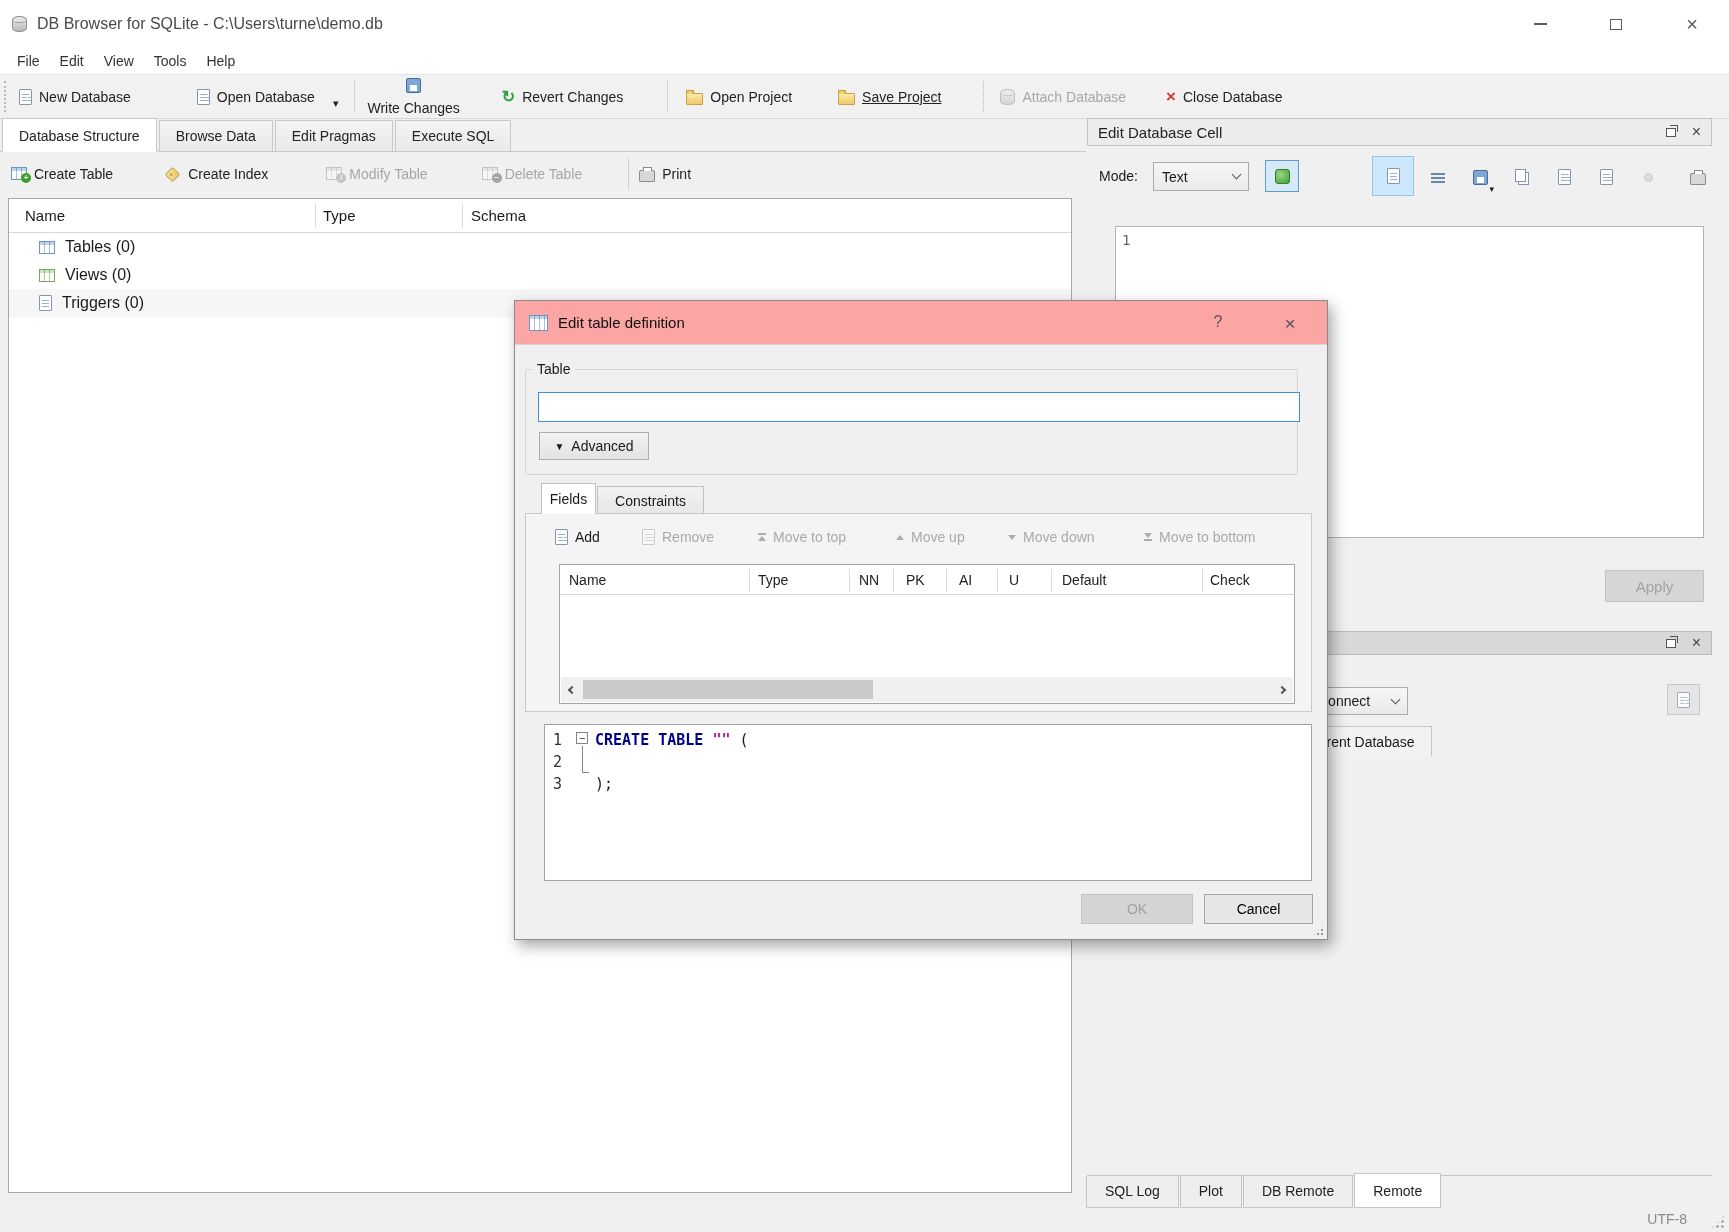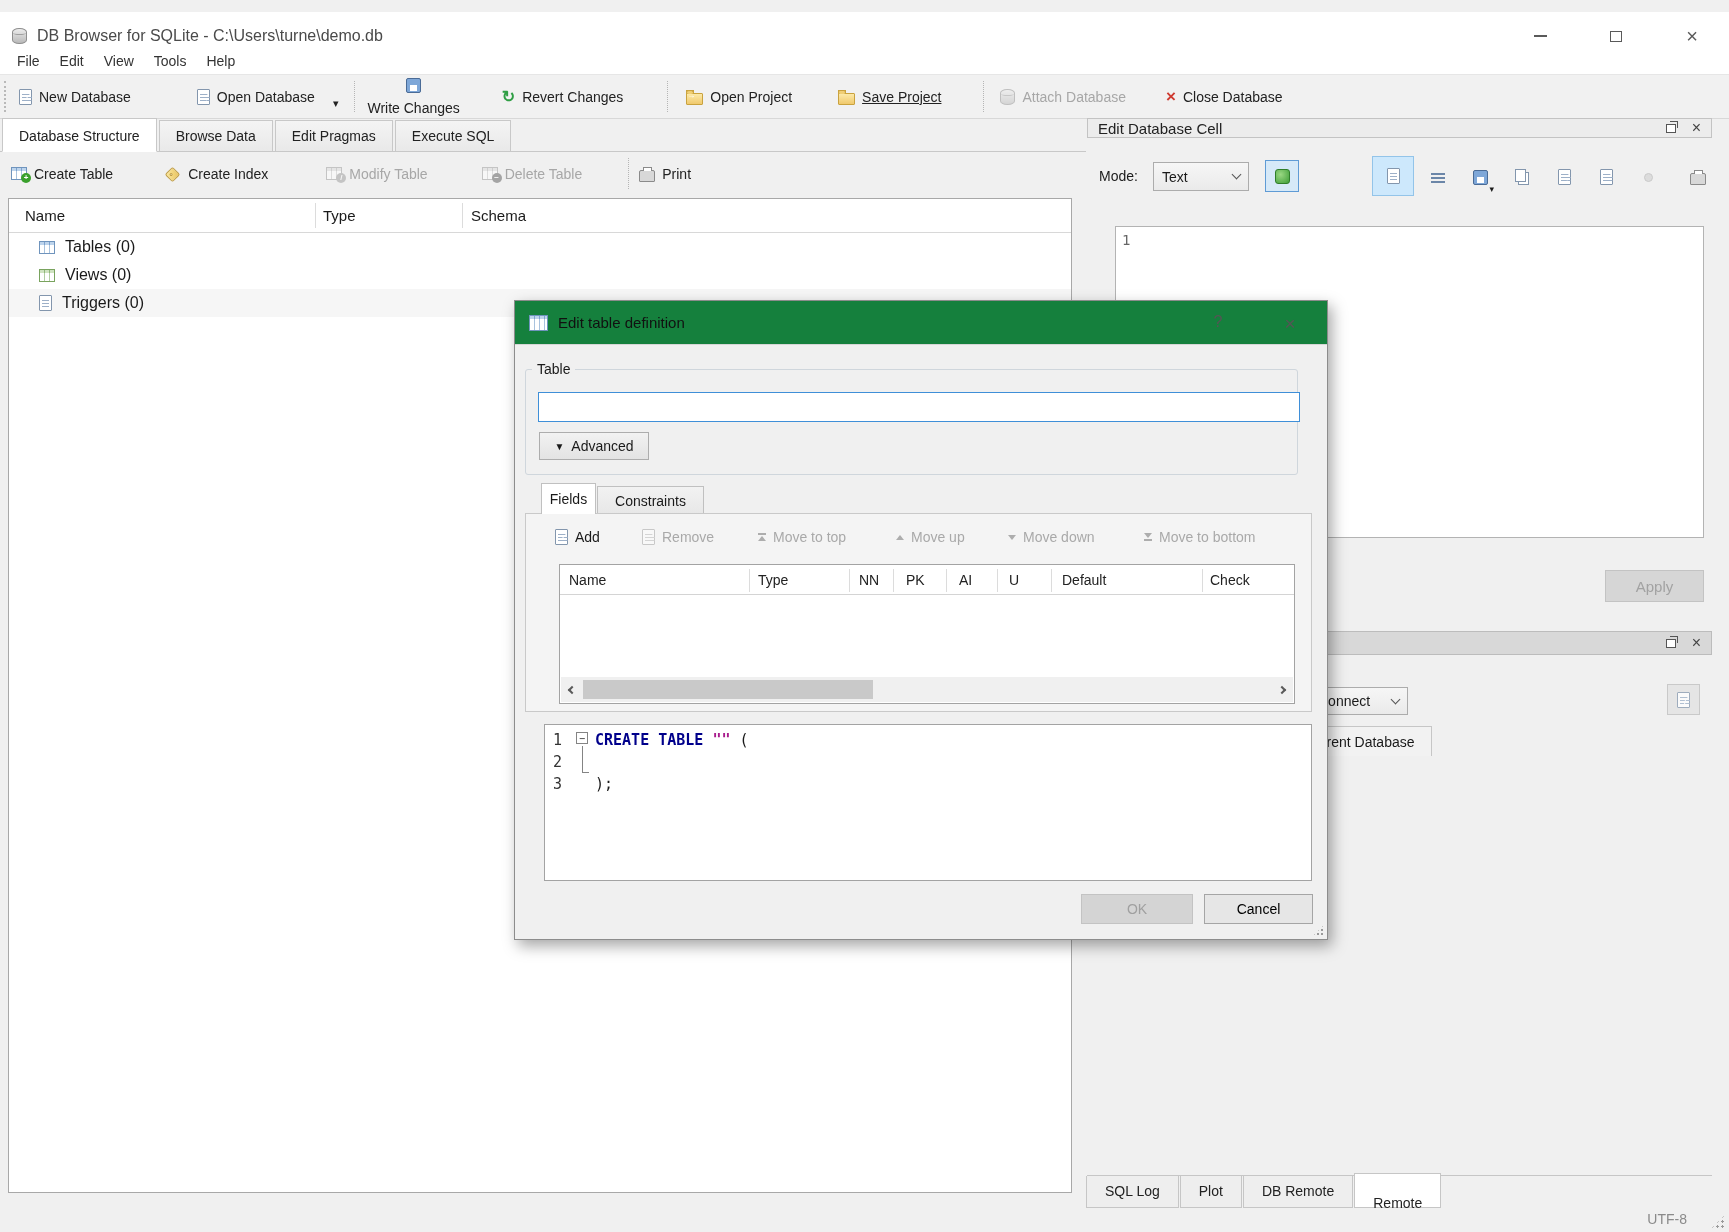--- a/index.html
+++ b/index.html
@@ -1,21 +1,21 @@
 <!DOCTYPE html>
 <html><head>
 <meta charset="utf-8">
 <style>
 * { margin:0; padding:0; box-sizing:border-box; }
 html,body { width:1729px; height:1232px; }
 body { position:relative; font-family:"Liberation Sans",sans-serif; background:#f0f0f0; overflow:hidden; color:#1a1a1a; }
 .abs { position:absolute; }
 
 
-.titlebar { left:0; top:0; width:1729px; height:48px; background:#fff; display:flex; align-items:center;margin-top:12px; }
+.titlebar { left:0; top:0; width:1729px; height:48px; background:#fff; display:flex; align-items:center; }
 .title-text { font-size:16px; color:#4a4a4a; margin-left:10px; }
 .winbtns { margin-left:auto; display:flex; align-items:center; gap:54px; padding-right:26px; }
 .wbtn { width:22px; height:22px; display:flex; align-items:center; justify-content:center; }
 .wmin { width:13px; height:2px; background:#5a5a5a; }
 .wmax { width:12px; height:11px; border:1.5px solid #5a5a5a; }
 .wx { font-size:20px; color:#5a5a5a; line-height:1; }
 
 
 .menubar { left:0; top:48px; width:1729px; height:26px; background:#fff; display:flex; align-items:center; padding-left:7px; }
 .menuitem { font-size:14px; color:#333; padding:3px 10px; }
@@ -78,21 +78,21 @@
 .ic-go { width:15px; height:15px; border-radius:3px; background:radial-gradient(circle at 35% 35%, #9ad883, #3f9e38); border:1px solid #2f7e2a; }
 .chev { display:inline-block; width:7px; height:7px; border-right:1.6px solid #555; border-bottom:1.6px solid #555; transform:rotate(45deg); margin-top:-4px; }
 .chev-l { display:inline-block; width:6px; height:6px; border-left:2px solid #5a5a5a; border-bottom:2px solid #5a5a5a; transform:rotate(45deg); }
 .chev-r { display:inline-block; width:6px; height:6px; border-right:2px solid #5a5a5a; border-top:2px solid #5a5a5a; transform:rotate(45deg); }
 .ic-float { width:10px; height:9px; border:1px solid #555; background:#fff; }
 .ic-float i { position:absolute; left:3px; top:-4px; width:8px; height:7px; border:1px solid #555; border-left:none; border-bottom:none; }
 .px { font-size:16px; color:#444; line-height:1; font-style:normal; }
 
 
 .panel1 { left:1087px; top:118px; width:625px; height:504px; }
-.p-header { position:absolute; left:0; top:0; right:0; height:20px; background:#ececec; border:1px solid #c3c3c3; display:flex; align-items:center; padding:0 10px; font-size:15px; color:#222; }
+.p-header { position:absolute; left:0; top:0; right:0; height:28px; background:#ececec; border:1px solid #c3c3c3; display:flex; align-items:center; padding:0 10px; font-size:15px; color:#222; }
 .p-hbtns { margin-left:auto; display:flex; align-items:center; gap:16px; }
 .mode-label { position:absolute; left:12px; top:50px; font-size:14px; }
 .combo { background:linear-gradient(#f6f6f6,#eaeaea); border:1px solid #acacac; display:flex; align-items:center; font-size:14px; padding:0 8px; }
 .combo .chev { margin-left:auto; }
 .combo-mode { position:absolute; left:66px; top:44px; width:96px; height:29px; }
 .greenbtn { position:absolute; left:178px; top:42px; width:34px; height:32px; background:#d6e9f8; border:1px solid #5f9bd5; display:flex; align-items:center; justify-content:center; }
 .iconbtn { position:absolute; width:28px; height:28px; top:45px; display:flex; align-items:center; justify-content:center; }
 .iconbtn.big { width:42px; height:40px; top:38px; background:#cde8fc; border:1px solid #93c4e9; }
 .p1-editor { position:absolute; left:28px; top:108px; width:589px; height:312px; background:#fff; border:1px solid #b3b3b3; }
 .gutter-num { position:absolute; left:6px; top:5px; font-size:14px; color:#666; font-family:"DejaVu Sans Mono",monospace; }
@@ -106,32 +106,32 @@
 .p2-tab { position:absolute; left:203px; top:95px; width:142px; height:30px; background:#f2f2f2; border:1px solid #c6c6c6; border-bottom:none; font-size:14px; display:flex; align-items:center; padding-left:13px; }
 .p2-table { position:absolute; left:20px; top:172px; width:593px; height:344px; background:#fff; border:1px solid #b0b0b0; }
 .p2-th { position:absolute; top:9px; font-size:14px; color:#222; }
 .p2-thdiv { position:absolute; top:5px; height:24px; width:1px; background:#dcdcdc; }
 .p2-thead-line { position:absolute; left:0; right:0; top:33px; height:1px; background:#d8d8d8; }
 .hscroll { position:absolute; left:1px; right:1px; bottom:1px; height:25px; background:#f0f0f0; display:flex; align-items:center; }
 .hthumb { height:19px; background:#c9c9c9; }
 .sbtn { width:22px; display:flex; align-items:center; justify-content:center; flex:none; }
 .btabs { position:absolute; left:0; top:544px; width:625px; height:33px; border-top:1px solid #c6c6c6; display:flex; }
 .btab { font-size:14px; padding:7px 18px; background:#eeeeee; border:1px solid #c6c6c6; border-top:none; margin-right:1px; color:#222; }
-.btab.active { background:#fff; margin-top:-3px; border-top:1px solid #c6c6c6; padding-top:21px; }
+.btab.active { background:#fff; margin-top:-3px; border-top:1px solid #c6c6c6; padding-top:9px; }
 
 
 .statusbar { left:0; top:1208px; width:1729px; height:24px; background:#f0f0f0; }
 .enc { position:absolute; right:42px; top:3px; font-size:14px; color:#8a8a8a; }
 .grip { position:absolute; right:4px; bottom:3px; width:14px; height:14px;
   background-image:radial-gradient(#9a9a9a 1.1px, transparent 1.3px); background-size:5px 5px; background-position:bottom right;
   clip-path:polygon(100% 0, 100% 100%, 0 100%); }
 
 
 .dialog { left:514px; top:300px; width:814px; height:640px; background:#f0f0f0; border:1px solid #8c8c8c; box-shadow:4px 6px 14px rgba(0,0,0,.35); z-index:50; }
-.dlg-title { position:absolute; left:0; top:0; right:0; height:44px; background:#15803d; border-bottom:1px solid #d6d6d6; display:flex; align-items:center; padding:0 14px; }
+.dlg-title { position:absolute; left:0; top:0; right:0; height:44px; background:#fca5a5; border-bottom:1px solid #d6d6d6; display:flex; align-items:center; padding:0 14px; }
 .dlg-title-text { font-size:15px; color:#111; margin-left:10px; }
 .dlg-hbtn { position:absolute; top:12px; width:26px; height:22px; text-align:center; font-size:16px; color:#555; }
 .grp { position:absolute; left:10px; top:68px; width:773px; height:106px; border:1px solid #cfd6dc; border-radius:3px; }
 .grp-label { position:absolute; left:17px; top:60px; background:#f0f0f0; padding:0 5px; font-size:14px; }
 .dlg-input { position:absolute; left:23px; top:91px; width:762px; height:30px; border:1px solid #3f8fd8; background:#fff; font-size:14px; padding:0 6px; outline:none; font-family:"Liberation Sans",sans-serif; }
 .advbtn { position:absolute; left:24px; top:131px; width:110px; height:28px; background:linear-gradient(#f2f2f2,#e3e3e3); border:1px solid #adadad; font-size:14px; display:flex; align-items:center; justify-content:center; gap:7px; }
 .dtab { position:absolute; font-size:14px; border:1px solid #c0c0c0; border-bottom:none; display:flex; align-items:center; justify-content:center; }
 .dtab.active { left:26px; top:182px; width:55px; height:31px; background:#fff; z-index:2; }
 .dtab.inactive { left:82px; top:185px; width:107px; height:28px; background:linear-gradient(#f2f2f2,#e7e7e7); }
 .dcontent { position:absolute; left:10px; top:212px; width:787px; height:199px; background:#f4f4f4; border:1px solid #c9c9c9; }

